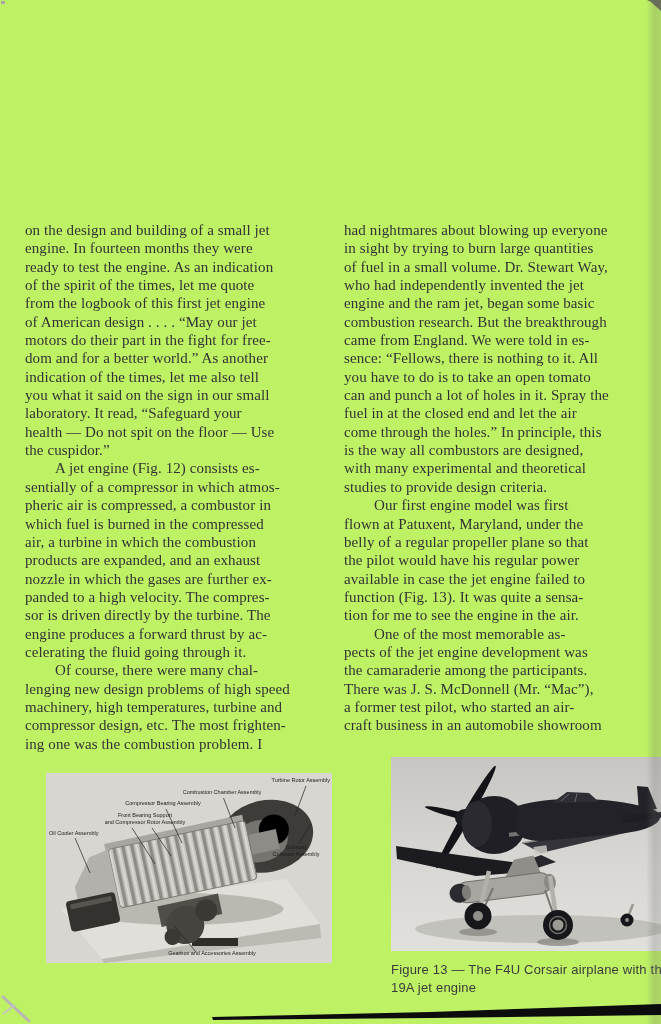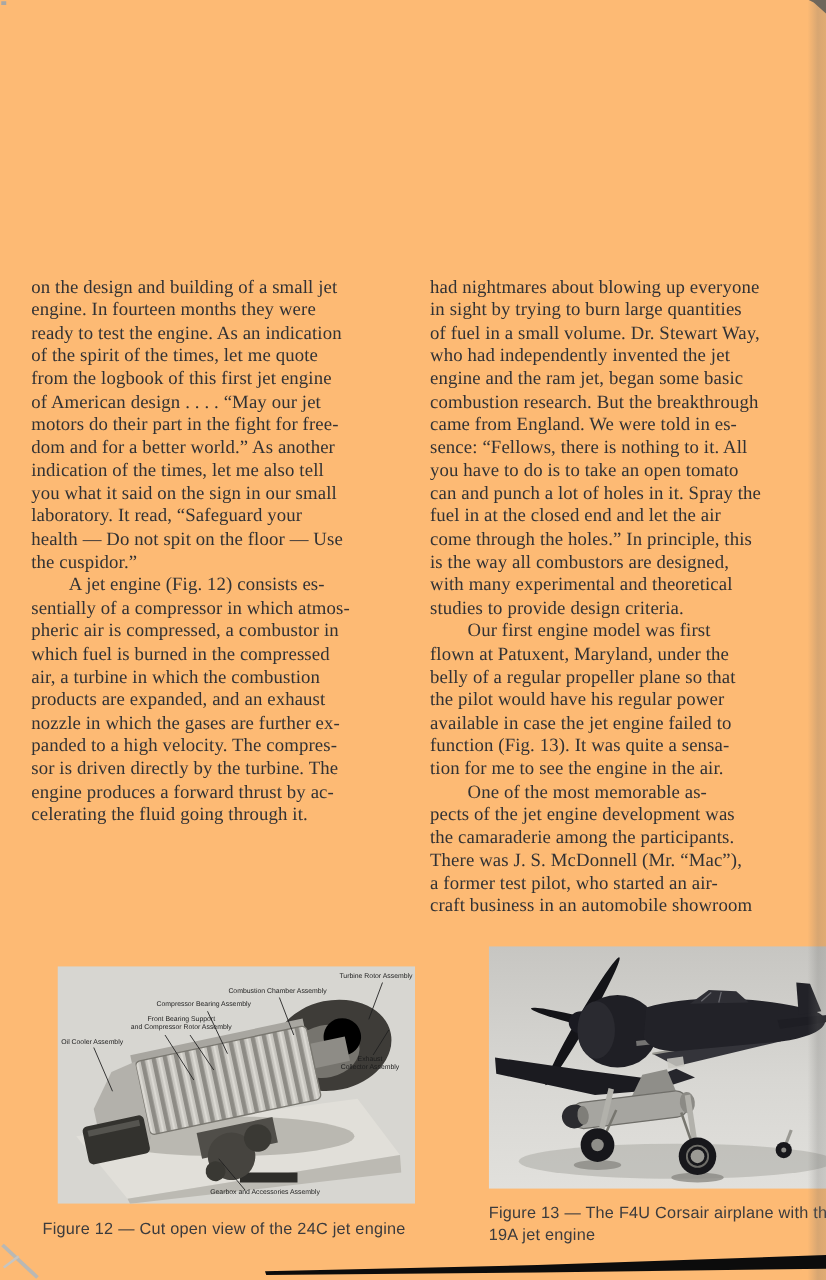--- a/index.html
+++ b/index.html
@@ -1,18 +1,18 @@
 <!DOCTYPE html>
 <html><head>
 <meta charset="utf-8">
 <style>
   html,body { margin:0; padding:0; background:#ffffff; }
   .page {
     position:relative; width:661px; height:1024px;
-    background:#fdba74; overflow:hidden;
+    background:#bef264; overflow:hidden;
     font-family:"Liberation Serif", serif;
   }
   .col { position:absolute; color:#323234; font-size:15px; line-height:18.35px; letter-spacing:0.1px; }
   .col p { margin:0; white-space:pre-line; }
   .col p.indent { text-indent:30px; }
   .left-col  { left:25px;  top:221px; width:330px; }
   .right-col { left:344px; top:221px; width:330px; }
 
   figure { position:absolute; margin:0; }
   .fig12 { left:34px;  top:773px; width:300px; }
@@ -58,20 +58,25 @@
 sentially of a compressor in which atmos-
 pheric air is compressed, a combustor in
 which fuel is burned in the compressed
 air, a turbine in which the combustion
 products are expanded, and an exhaust
 nozzle in which the gases are further ex-
 panded to a high velocity. The compres-
 sor is driven directly by the turbine. The
 engine produces a forward thrust by ac-
 celerating the fluid going through it.</p>
+    <p class="indent">Of course, there were many chal-
+lenging new design problems of high speed
+machinery, high temperatures, turbine and
+compressor design, etc. The most frighten-
+ing one was the combustion problem. I</p>
   </div>
 
   <div class="col right-col">
     <p>had nightmares about blowing up everyone
 in sight by trying to burn large quantities
 of fuel in a small volume. Dr. Stewart Way,
 who had independently invented the jet
 engine and the ram jet, began some basic
 combustion research. But the breakthrough
 came from England. We were told in es-
@@ -150,21 +155,20 @@
         <text class="fig-label" x="352" y="42" text-anchor="middle">Combustion Chamber Assembly</text>
         <text class="fig-label" x="234" y="64" text-anchor="middle">Compressor Bearing Assembly</text>
         <text class="fig-label" x="198" y="88" text-anchor="middle">Front Bearing Support</text>
         <text class="fig-label" x="198" y="101" text-anchor="middle">and Compressor Rotor Assembly</text>
         <text class="fig-label" x="6" y="124" text-anchor="start">Oil Cooler Assembly</text>
         <text class="fig-label" x="500" y="152" text-anchor="middle">Exhaust</text>
         <text class="fig-label" x="500" y="165" text-anchor="middle">Collector Assembly</text>
         <text class="fig-label" x="332" y="364" text-anchor="middle">Gearbox and Accessories Assembly</text>
       </g>
     </svg>
-    <figcaption>Figure 12 — Cut open view of the 24C jet engine</figcaption>
   </figure>
 
   <figure class="fig13">
     <svg width="284" height="194" viewBox="0 0 568 388">
       <defs>
         <linearGradient id="sky13" x1="0" y1="0" x2="0" y2="1">
           <stop offset="0" stop-color="#c7c6c2"></stop>
           <stop offset="0.55" stop-color="#d8d7d3"></stop>
           <stop offset="1" stop-color="#e1e0dc"></stop>
         </linearGradient>

